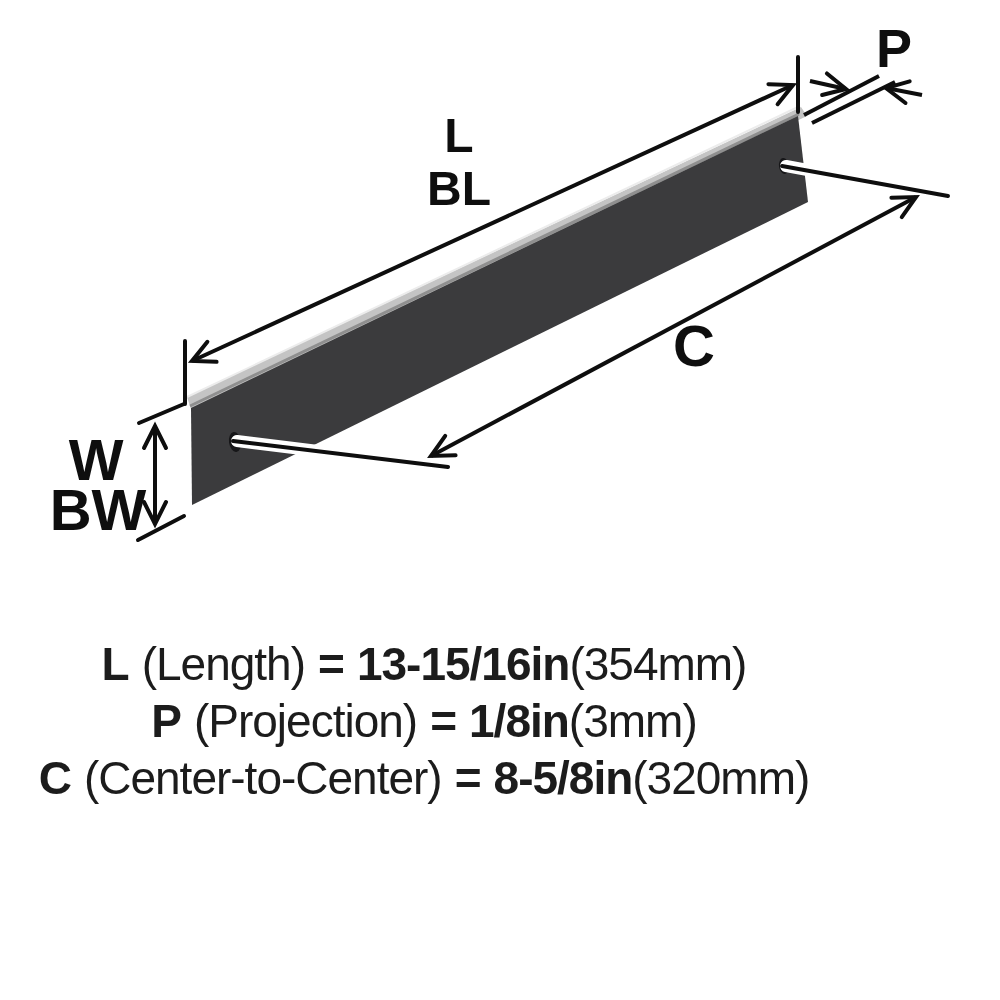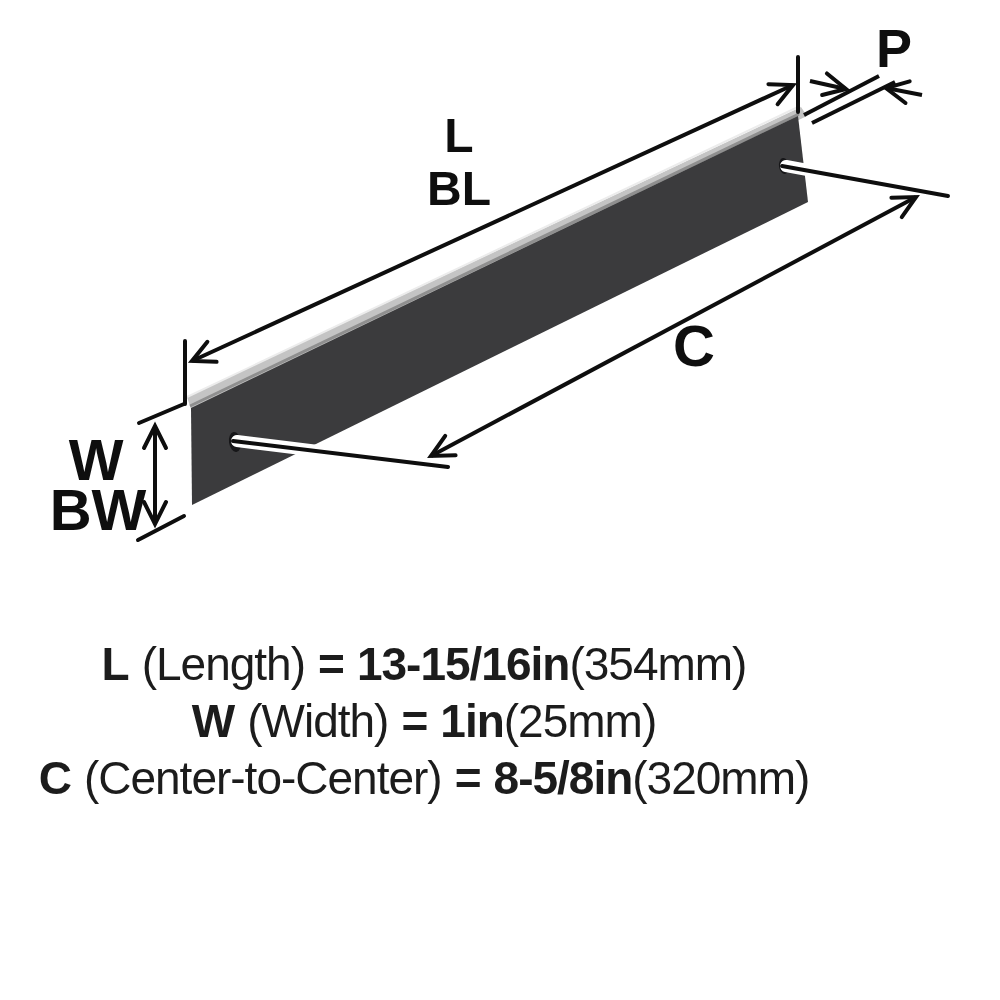--- a/index.html
+++ b/index.html
@@ -100,20 +100,20 @@
     <text class="dlabel lbl-l" x="694" y="366">C</text>
     <text class="dlabel lbl-l" x="96" y="480">W</text>
     <text class="dlabel lbl-l" x="98" y="530">BW</text>
   </svg>
 
   <div class="legend">
     <div class="legend-row">
       <span class="term">L</span><span class="desc">(Length)</span><span class="eq">=</span><span class="val">13-15/16in</span><span class="metric">(354mm)</span>
     </div>
     <div class="legend-row">
-      <span class="term">W</span><span class="desc">(Width)</span><span class="eq">=</span><span class="val">1in</span><span class="metric">(25mm)</span>
+      <span class="term">P</span><span class="desc">(Projection)</span><span class="eq">=</span><span class="val">1/8in</span><span class="metric">(3mm)</span>
     </div>
     <div class="legend-row">
       <span class="term">C</span><span class="desc">(Center-to-Center)</span><span class="eq">=</span><span class="val">8-5/8in</span><span class="metric">(320mm)</span>
     </div>
   </div>
 
 </div>
 
 </body></html>

